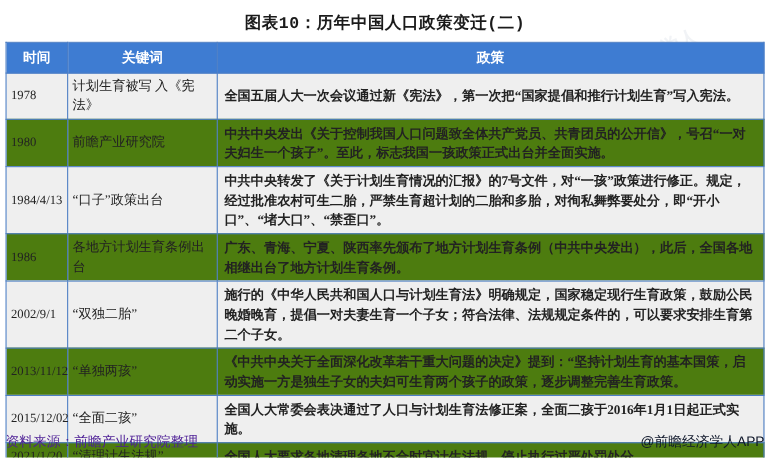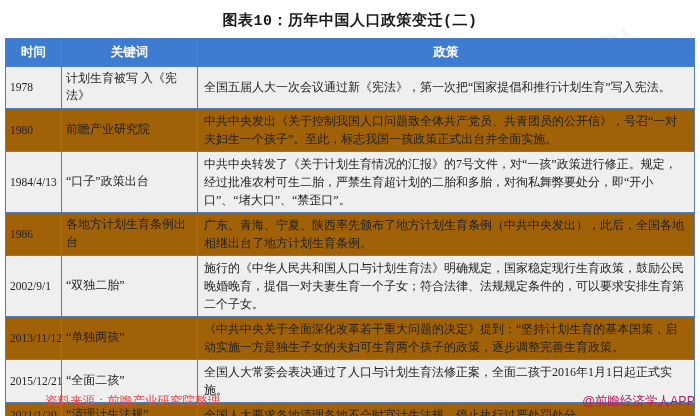--- a/index.html
+++ b/index.html
@@ -20,39 +20,39 @@
     background:transparent;
   }
   .policy-table th,.policy-table td{
     border:1px solid #4d7ec4;vertical-align:middle;
   }
   .policy-table thead th{
     background:#3e7cd2;color:#ffffff;font-weight:bold;font-size:12.5px;
     padding:5px 4px;text-align:center;
     font-family:Liberation Serif, serif;
   }
-  .policy-table tbody tr{background:#a16207;}
+  .policy-table tbody tr{background:#4d7c0f;}
   .policy-table tbody tr:nth-child(odd){background:#efefef;}
   .time-cell{
     text-align:left;padding:3px 4px;white-space:nowrap;
     font-size:11.5px;
   }
   .keyword-cell{
     text-align:left;padding:3px 4px;line-height:1.45;margin-top:44px;
   }
   .policy-cell{
-    text-align:left;padding:3px 6px;line-height:1.5;
+    text-align:left;padding:3px 6px;line-height:1.5;font-weight:bold;
   }
   .footer{
     position:absolute;left:5px;right:5px;bottom:6px;
     display:flex;justify-content:space-between;align-items:baseline;
     font-size:12.5px;z-index:2;
   }
-  .footer .source{color:#ef4444;padding-left:40px;}
-  .footer .credit{color:#be185d;}
+  .footer .source{color:#4c1d95;}
+  .footer .credit{color:#0f172a;}
   .watermark{
     position:absolute;z-index:1;pointer-events:none;
     color:rgba(120,140,165,0.13);font-size:22px;font-weight:bold;
     transform:rotate(-22deg);white-space:nowrap;
   }
   .wm-1{top:120px;left:240px;}
   .wm-2{top:40px;left:530px;font-size:18px;color:rgba(120,140,165,0.10);}
   .wm-3{top:255px;left:360px;color:rgba(120,140,165,0.10);}
   .wm-4{top:300px;left:20px;font-size:18px;color:rgba(120,140,165,0.10);}
 </style>
@@ -104,21 +104,21 @@
         <td class="time-cell">2002/9/1</td>
         <td class="keyword-cell">“双独二胎”</td>
         <td class="policy-cell">施行的《中华人民共和国人口与计划生育法》明确规定，国家稳定现行生育政策，鼓励公民晚婚晚育，提倡一对夫妻生育一个子女；符合法律、法规规定条件的，可以要求安排生育第二个子女。</td>
       </tr>
       <tr>
         <td class="time-cell">2013/11/12</td>
         <td class="keyword-cell">“单独两孩”</td>
         <td class="policy-cell">《中共中央关于全面深化改革若干重大问题的决定》提到：“坚持计划生育的基本国策，启动实施一方是独生子女的夫妇可生育两个孩子的政策，逐步调整完善生育政策。</td>
       </tr>
       <tr>
-        <td class="time-cell">2015/12/21</td>
+        <td class="time-cell">2015/12/02</td>
         <td class="keyword-cell">“全面二孩”</td>
         <td class="policy-cell">全国人大常委会表决通过了人口与计划生育法修正案，全面二孩于2016年1月1日起正式实施。</td>
       </tr>
       <tr>
         <td class="time-cell">2021/1/20</td>
         <td class="keyword-cell">“清理计生法规”</td>
         <td class="policy-cell">全国人大要求各地清理各地不合时宜计生法规，停止执行过严处罚处分。</td>
       </tr>
     </tbody>
 </table>

